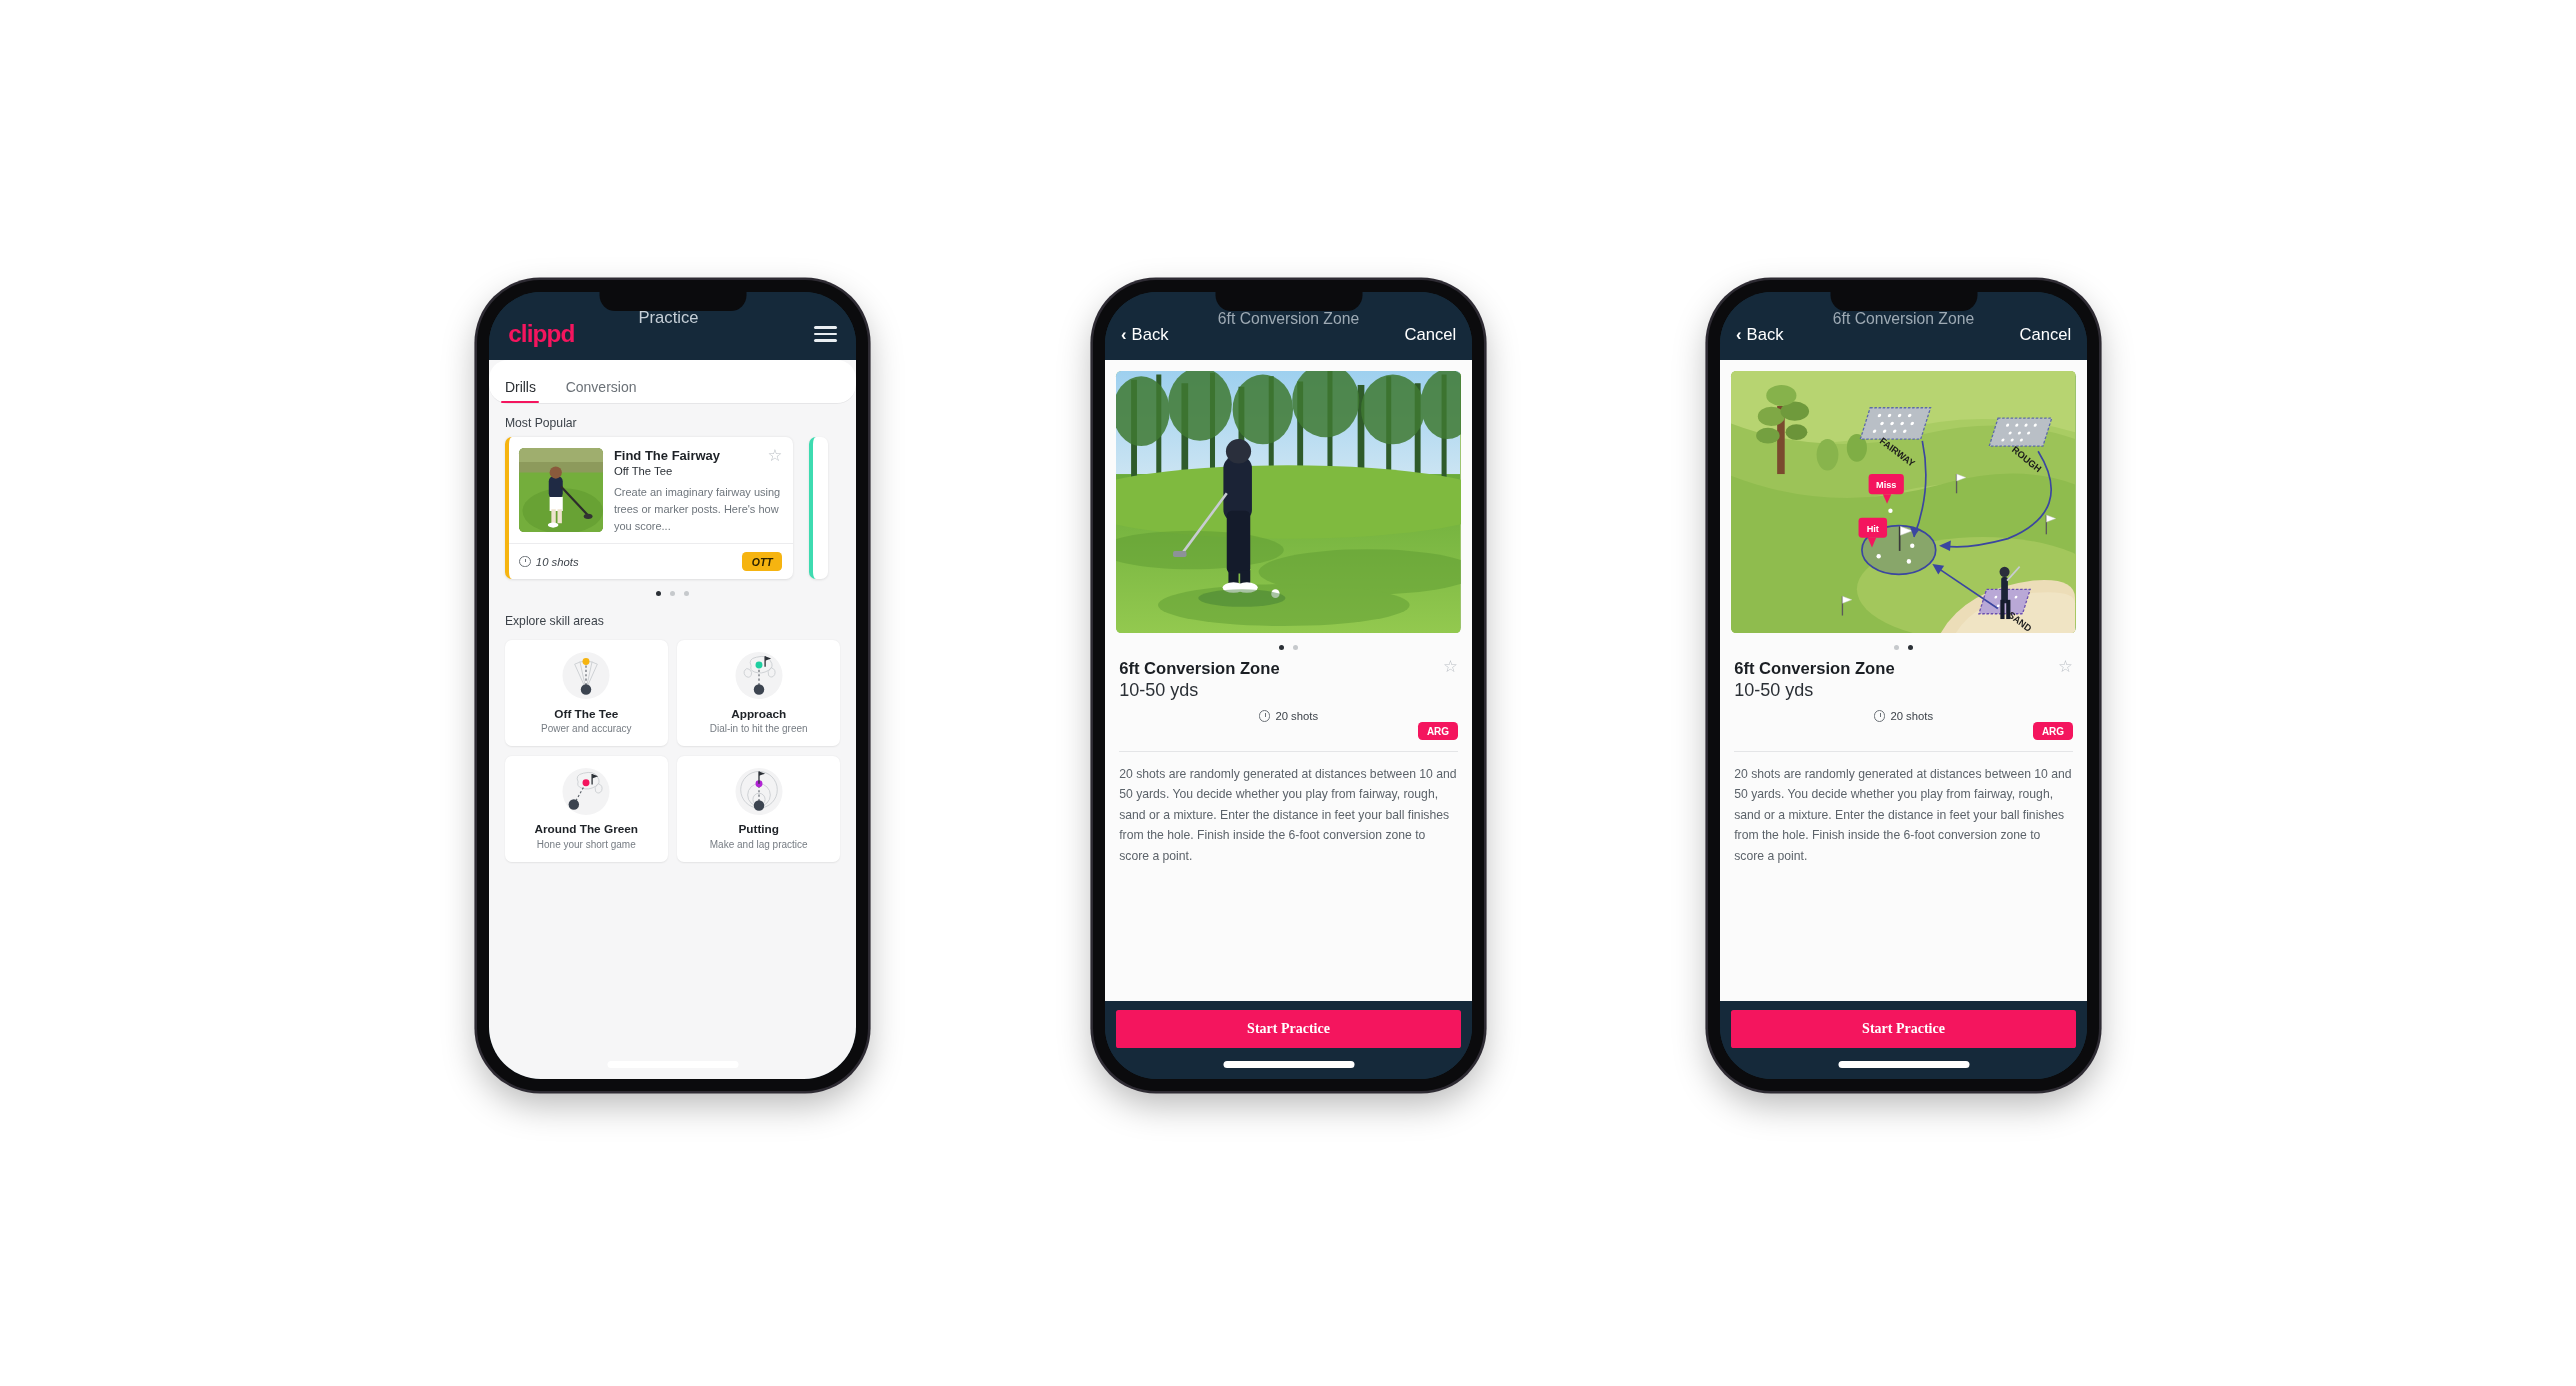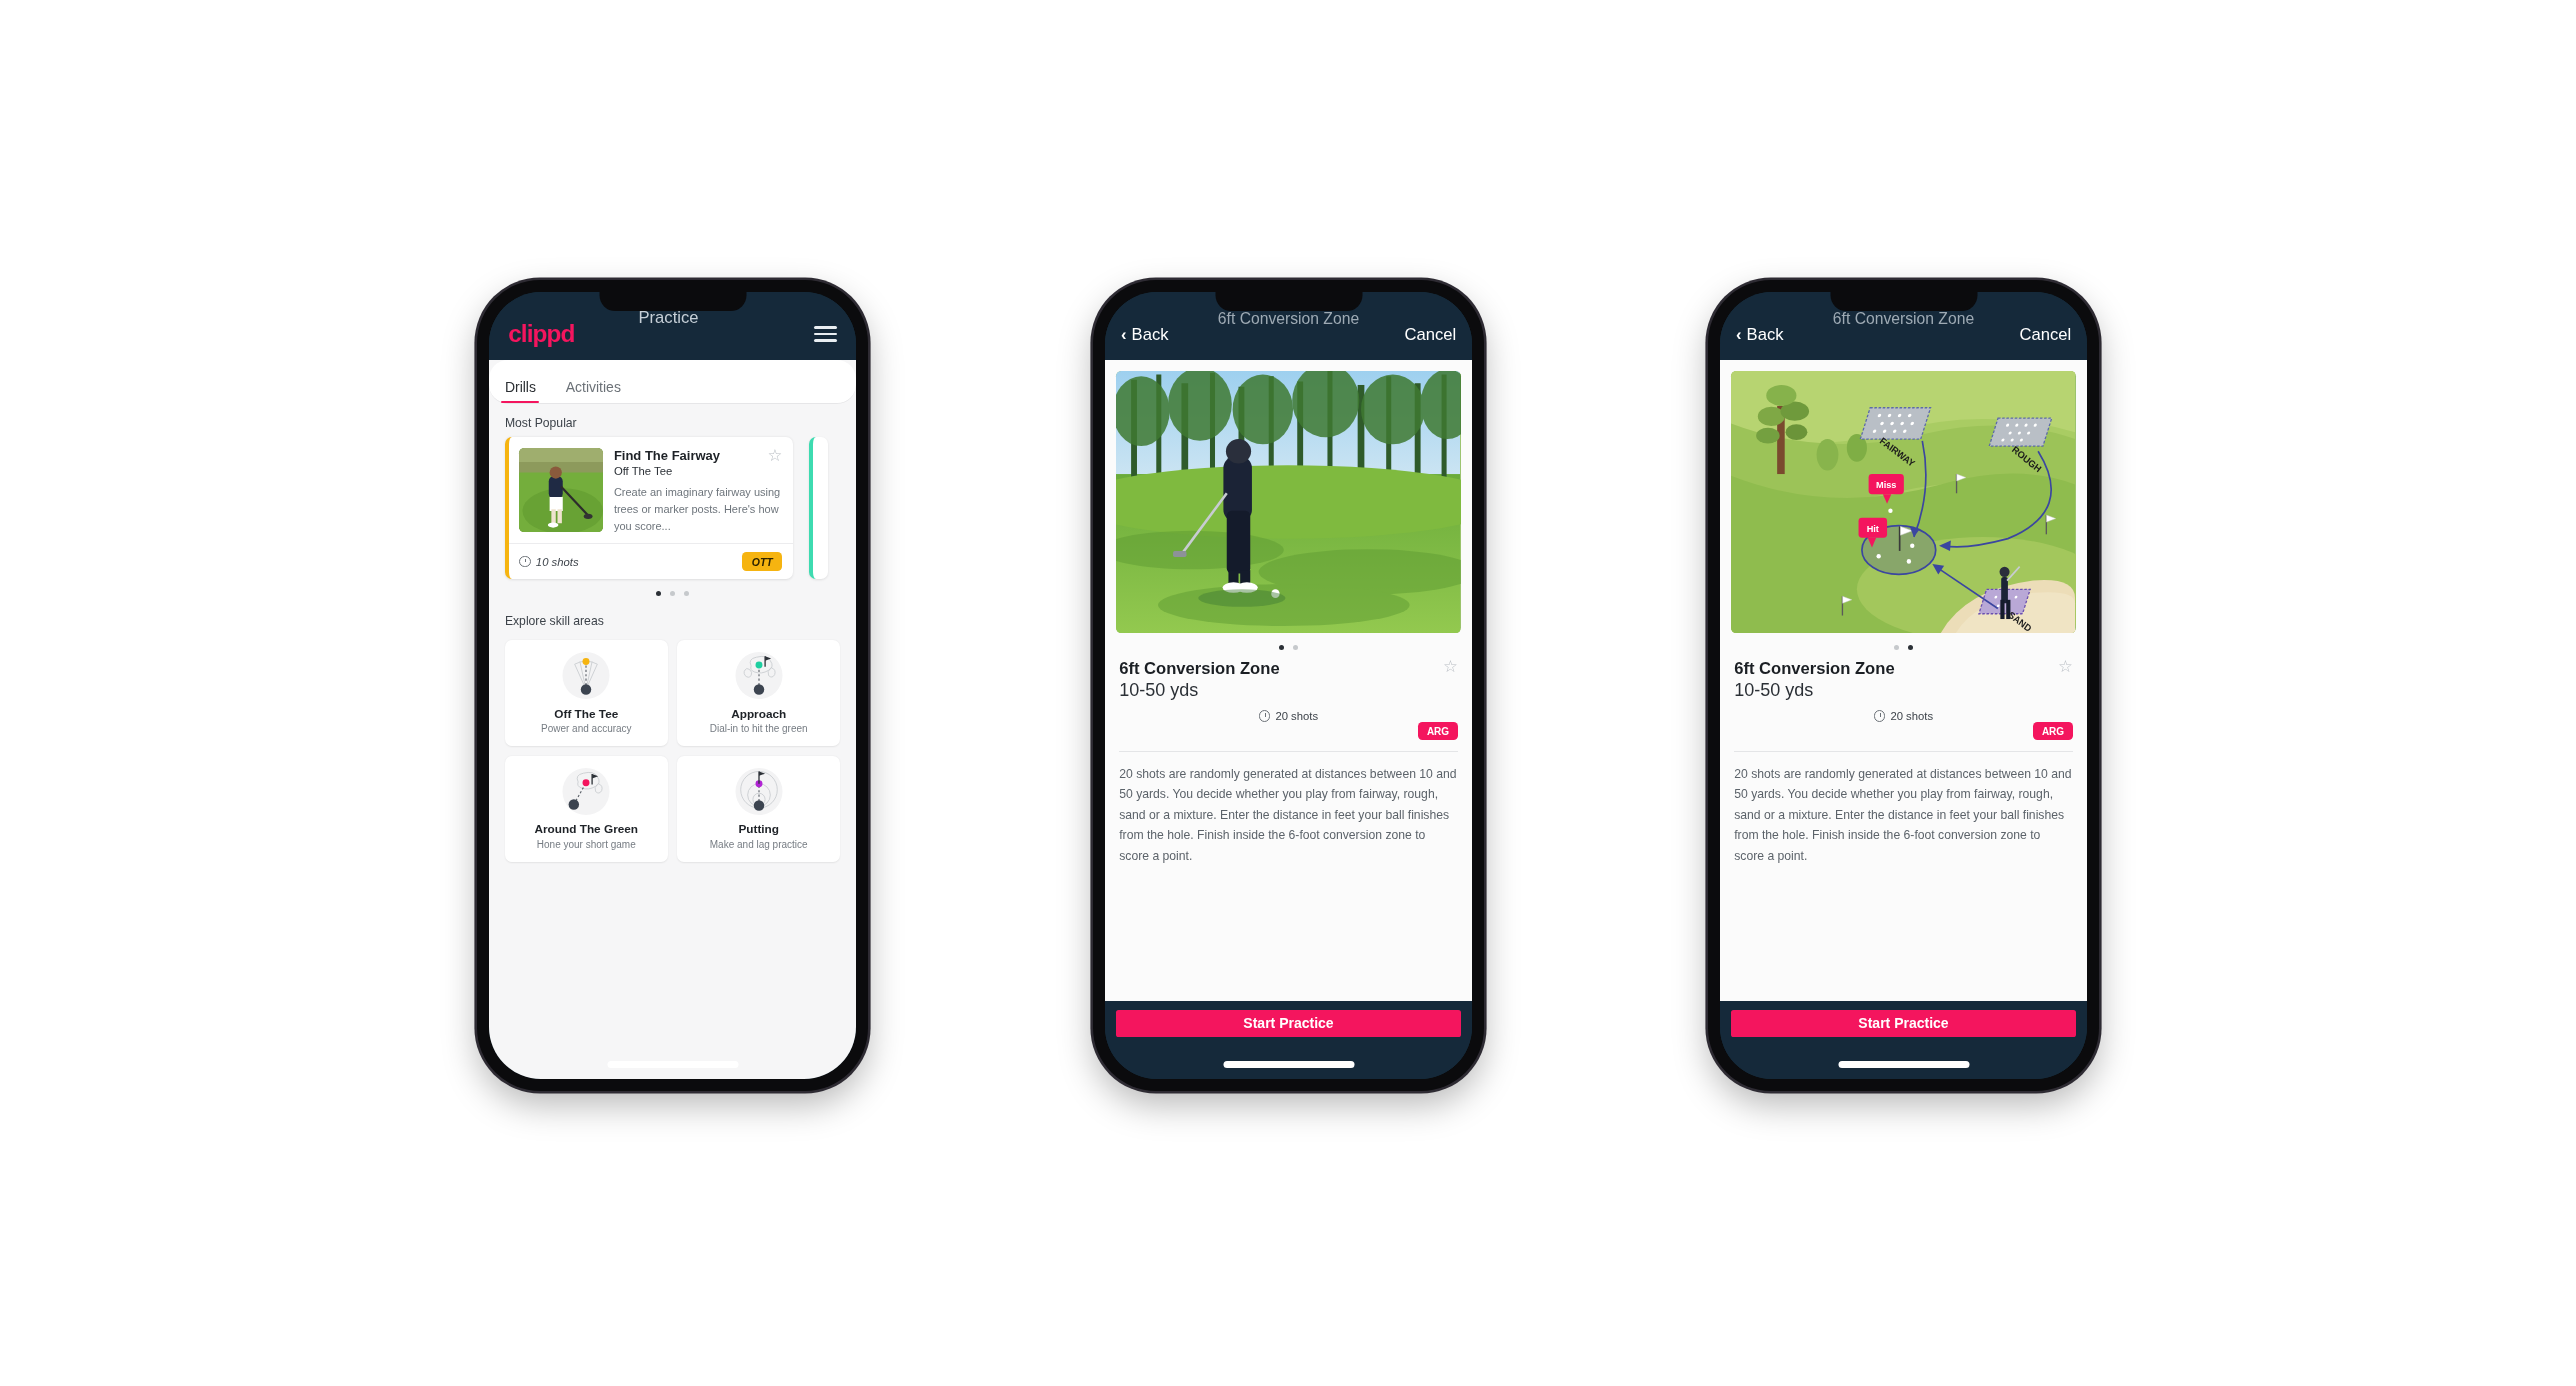--- a/index.html
+++ b/index.html
@@ -272,25 +272,25 @@
     font-size: 10px; font-weight: 700; color: #fff;
     background: #f4155e; border-radius: 4.4px; padding: 3.5px 8.7px;
   }
   .divider { height: 0.9px; background: #e4e5e7; margin: 11.3px 14px 0 14px; }
   .detail-desc {
     padding: 11.3px 14px 0 14px;
     font-size: 12.2px; line-height: 1.68; color: #5c636a;
   }
   .cta-wrap { background: #15293a; flex: 0 0 78px; padding: 8.7px 11.3px 0 11.3px; }
   .cta {
-    width: 100%; height: 27px;
+    width: 100%; height: 38px;
     background: #f4155e; color: #fff;
     font-size: 14px; font-weight: 700;
     border: none; border-radius: 2.6px;
-    display: flex; align-items: center; justify-content: center;
+    display: flex; align-items: center; justify-content: center; font-family: Liberation Serif, serif;
   }
 </style>
 </head>
 <body>
 
 <div class="stage">
 
   <div class="phone" style="left:477px; top:280px;">
     <div class="phone-inner">
       <div class="notch"></div>
@@ -301,21 +301,21 @@
         <div class="hamburger">
             <span></span>
             <span></span>
             <span></span>
           </div>
       </div>
 
       <div class="screen">
         <div class="tabs">
           <div class="tab active">Drills</div>
-          <div class="tab">Activities</div>
+          <div class="tab">Conversion</div>
         </div>
 
         <div class="section-title">Most Popular</div>
 
         <div class="carousel">
           <div class="drill-card">
             <div class="drill-top">
               <div class="drill-thumb">
                 <svg width="84" height="84" viewBox="0 0 96 96">
                   <rect width="96" height="96" fill="#7fa64a"></rect>

